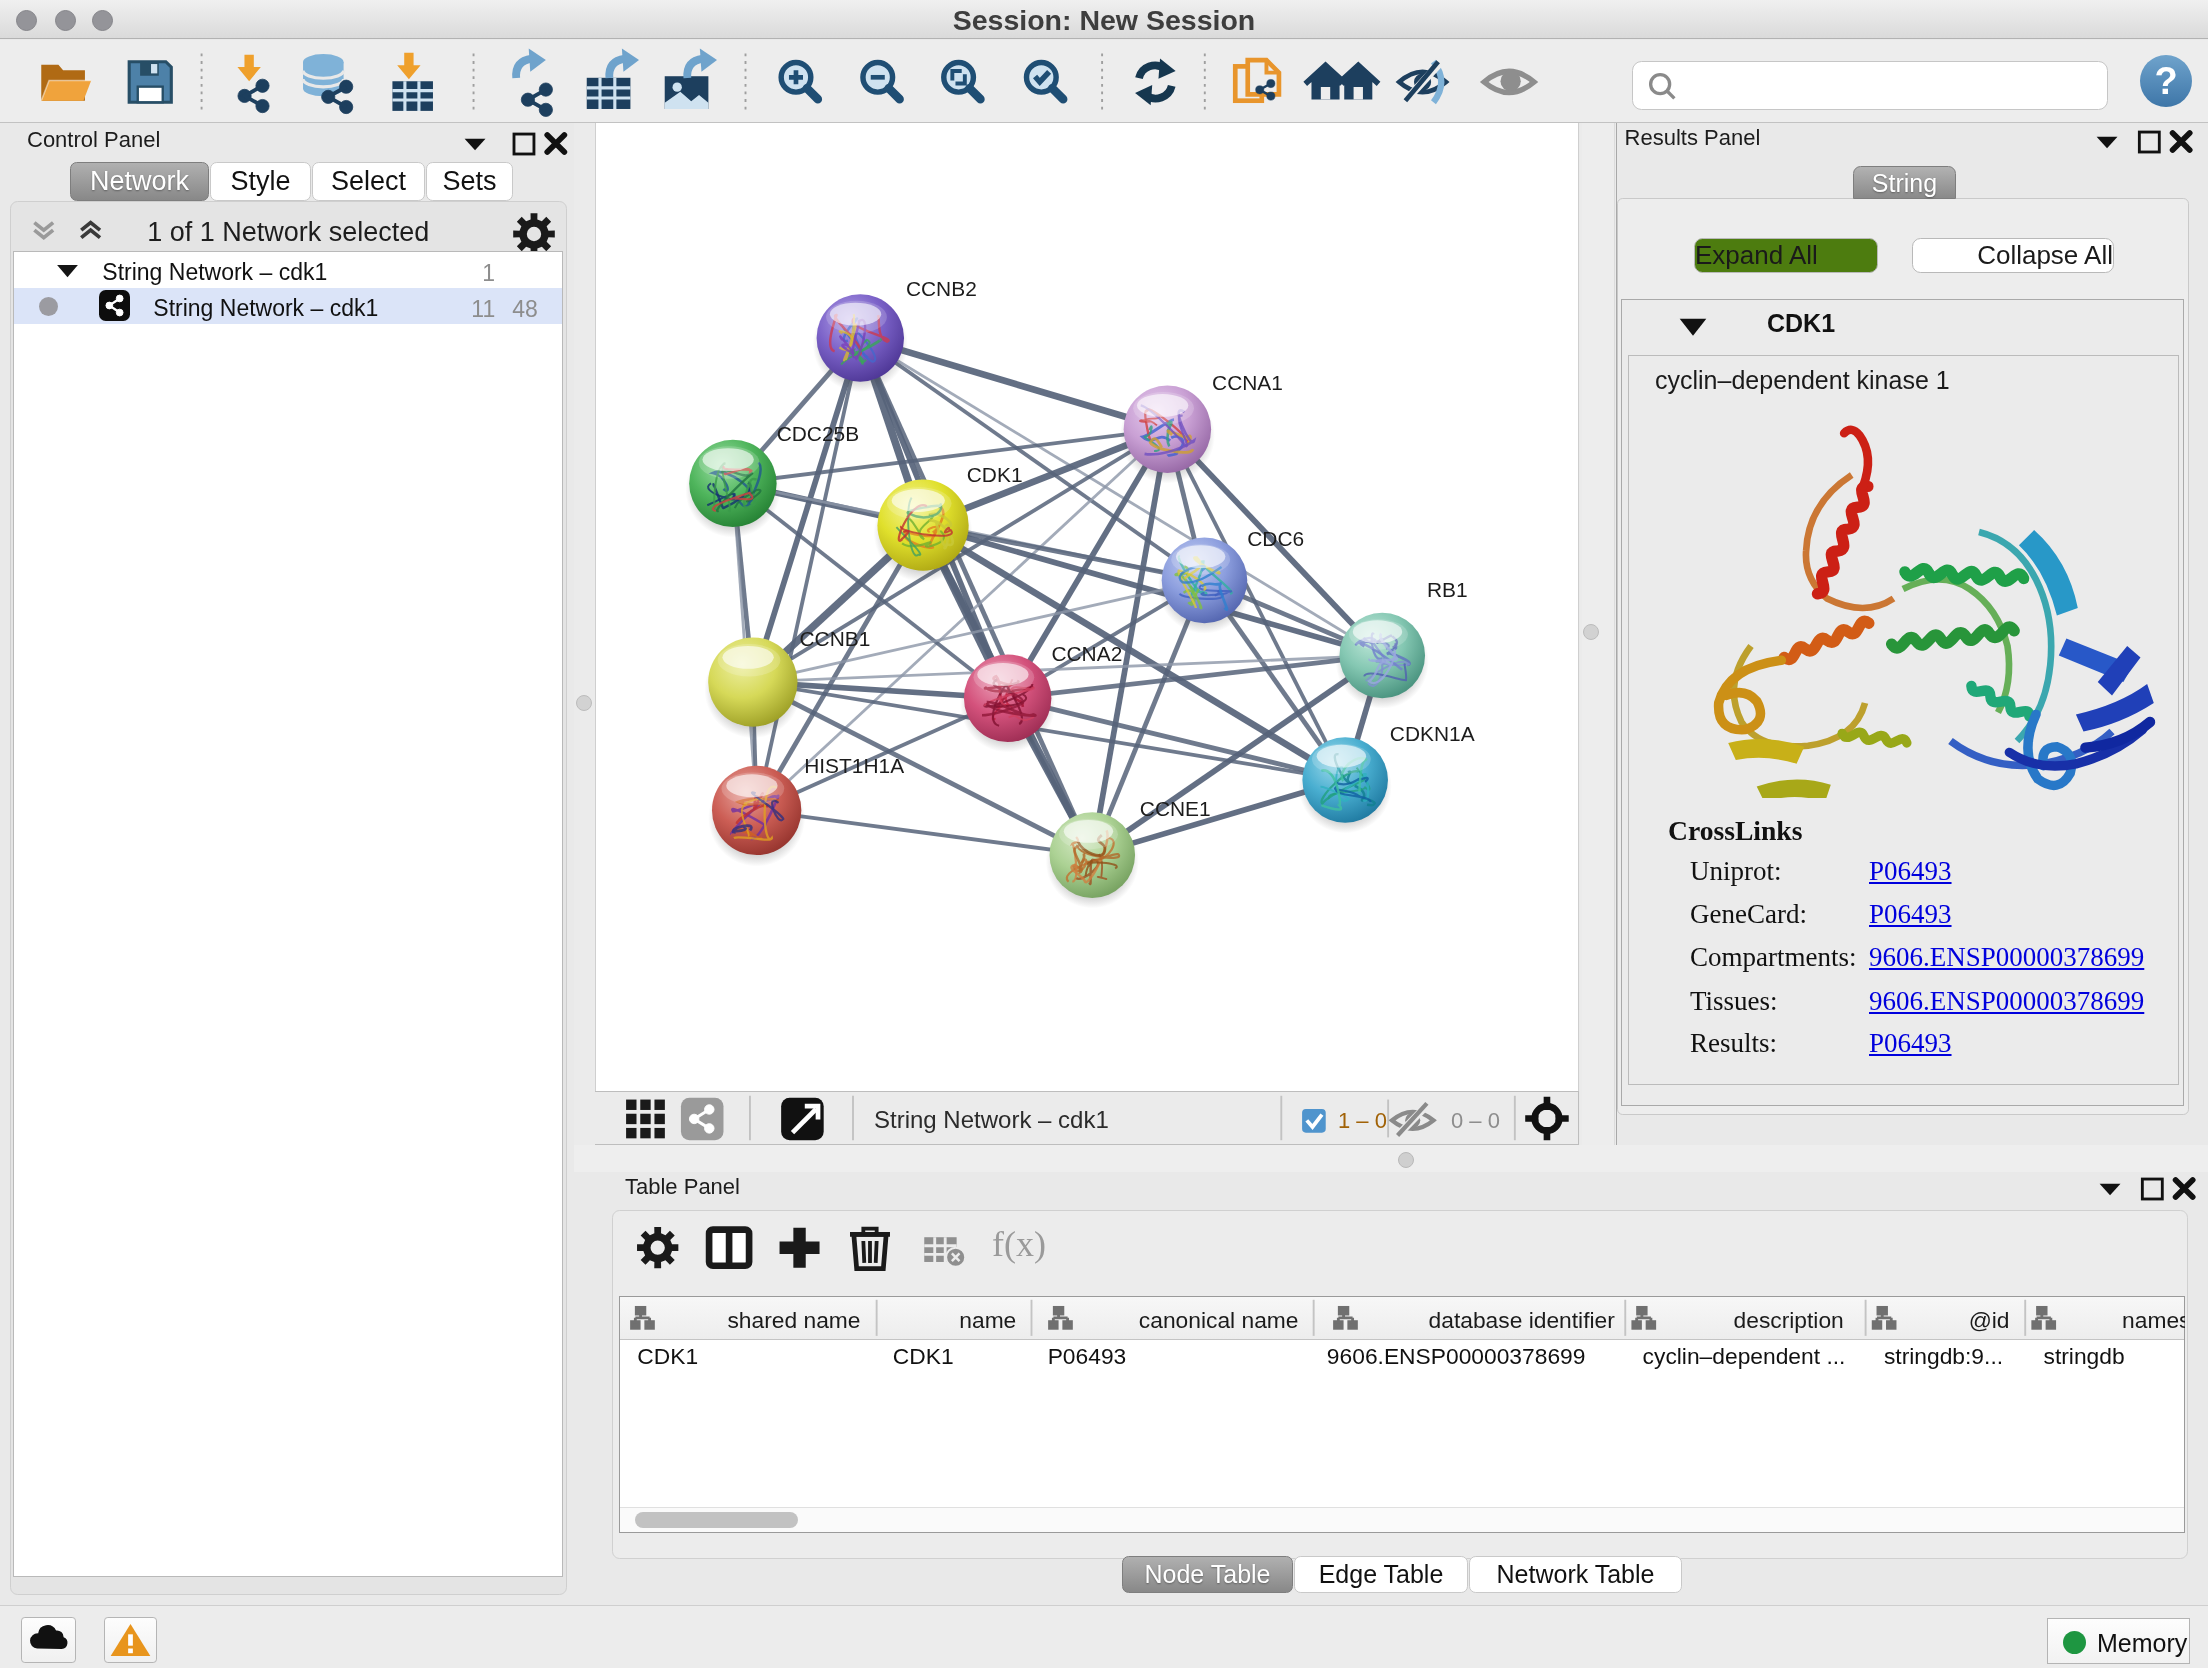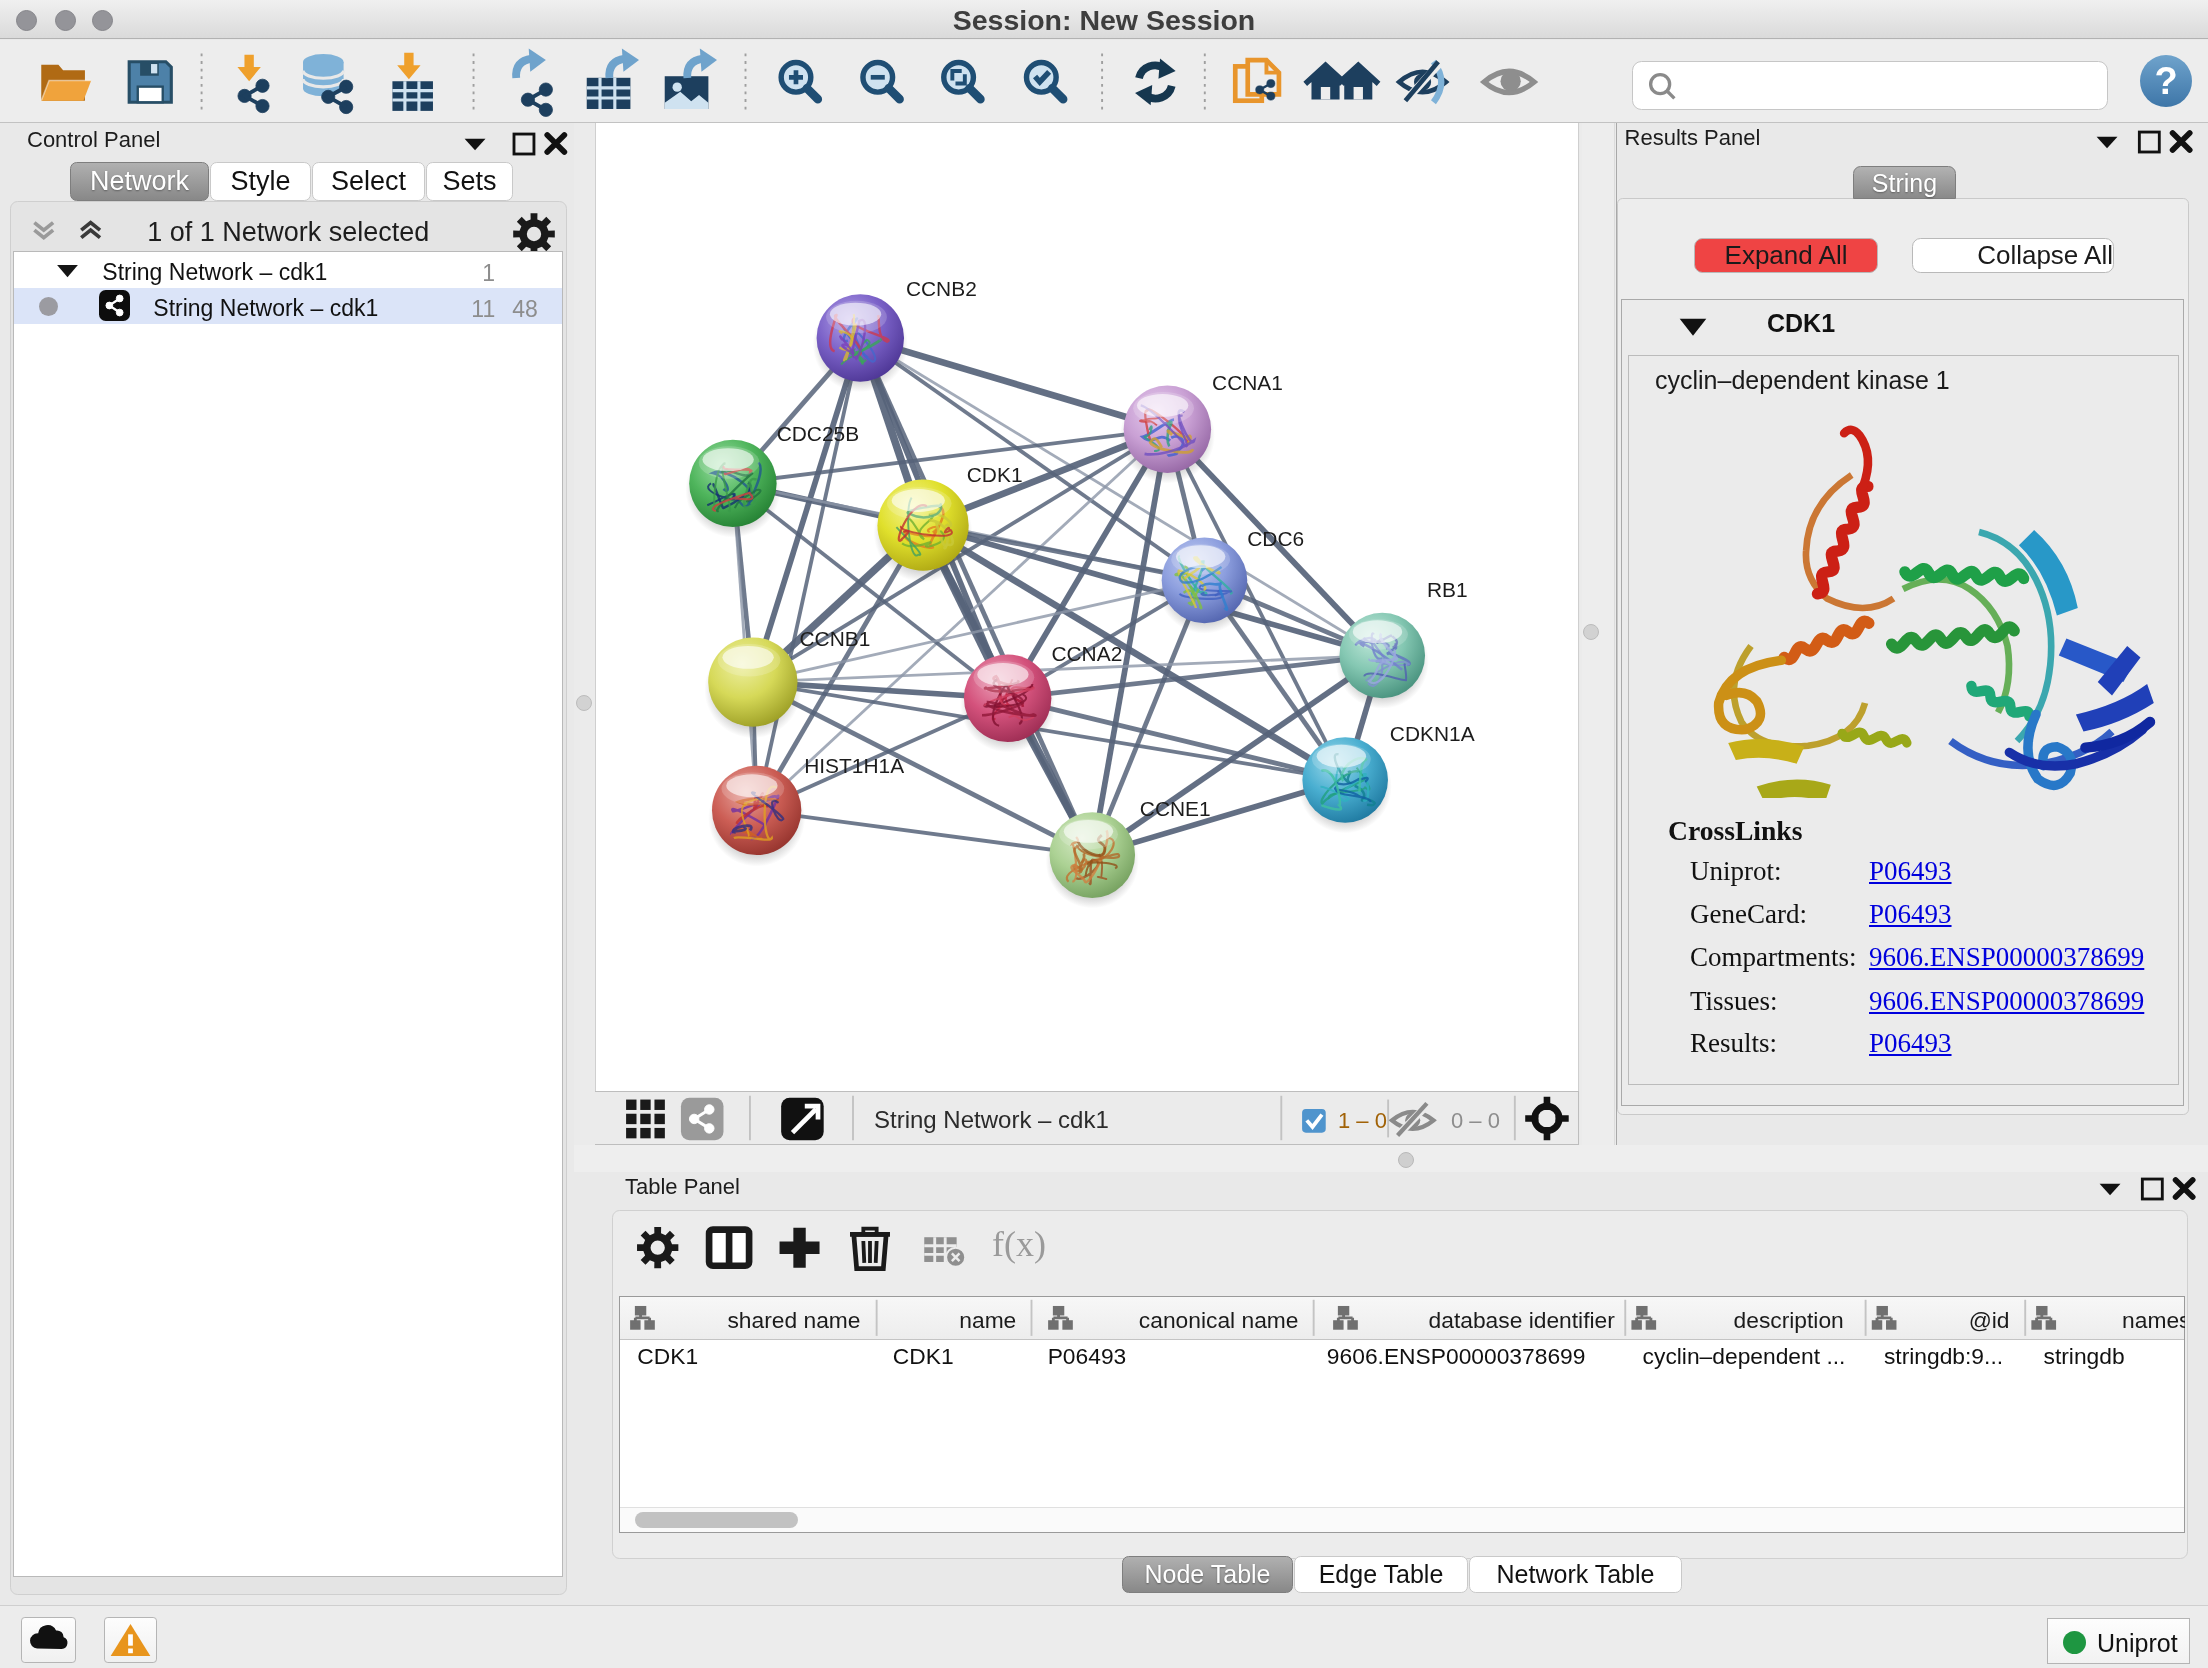--- a/index.html
+++ b/index.html
@@ -631,21 +631,21 @@
 <svg class="abs" style="left:472px;top:5.7px" width="114" height="27" viewBox="0 0 120 28">
  <path d="M8 8 L30 8 L19 20 Z" fill="#111"></path>
  <rect x="53" y="3" width="21" height="21" fill="none" stroke="#111" stroke-width="3"></rect>
  <path d="M88 4 L106 22 M106 4 L88 22" stroke="#111" stroke-width="6" stroke-linecap="round"></path>
 </svg>
 
 <div class="abs" style="left:0px;top:75px;width:572px;height:917px;background:#ededed;border:1px solid #c9c9c9;border-radius:5.7px"></div>
 
 <div class="abs" style="left:236px;top:43px;width:103px;height:33px;background:linear-gradient(#b2b2b2,#8a8a8a);border:1px solid #7e7e7e;border-radius:7.6px 7.6px 0 0;color:#fff;font-size:25px;text-align:center;line-height:33px;text-shadow:0 1px 1.9px rgba(0,0,0,.35)">String</div>
 
-<div class="abs" style="left:77px;top:115px;width:184px;height:35px;background:#ef4444;border:1.9px solid #b9b9b9;border-radius:8.6px;font-size:26px;font-weight:400;color:#1a1a1a;text-align:center;line-height:32px">Expand All</div>
+<div class="abs" style="left:77px;top:115px;width:184px;height:35px;background:#4d7c0f;border:1.9px solid #b9b9b9;border-radius:8.6px;font-size:26px;font-weight:400;color:#1a1a1a;line-height:32px">Expand All</div>
 <div class="abs" style="left:295px;top:115px;width:202px;height:35px;background:#fff;border:1.9px solid #b9b9b9;border-radius:8.6px;font-size:26px;font-weight:400;color:#1a1a1a;text-align:right;line-height:32px">Collapse All</div>
 
 <div class="abs" style="left:3.8px;top:176px;width:563px;height:807px;background:#ebebeb;border:1px solid #a9a9a9"></div>
 <svg class="abs" style="left:57px;top:190px" width="38" height="28.5" viewBox="0 0 40 30">
       <path d="M6 6 L34 6 L20 24 Z" fill="#111"></path>
     </svg>
 <div class="abs" style="left:150px;top:186px;font-size:25px;font-weight:700;color:#111">CDK1</div>
 
 <div class="abs" style="left:11.4px;top:232px;width:551px;height:730px;background:#ebebeb;border:1px solid #bbbbbb"></div>
 <div class="abs" style="left:38px;top:243px;font-size:25px;color:#1a1a1a">cyclin–dependent kinase 1</div>
@@ -793,17 +793,17 @@
 </div>
 <div class="abs" style="left:104px;top:10.5px;width:53px;height:46px;background:linear-gradient(#fdfdfd,#f0f0f0);border:1px solid #b5b5b5;border-radius:3.8px">
  <svg width="51" height="44" viewBox="0 0 54 46">
         <path d="M27 6 L48 40 L6 40 Z" fill="#e8951d"></path>
         <rect x="24.5" y="17" width="5" height="12" fill="#fff"></rect>
         <rect x="24.5" y="32" width="5" height="5" fill="#fff"></rect>
       </svg>
 </div>
 <div class="abs" style="left:2047px;top:12.4px;width:143px;height:46px;background:linear-gradient(#fdfdfd,#f2f2f2);border:1px solid #b4b4b4">
  <div class="abs" style="left:15px;top:11.4px;width:23px;height:23px;border-radius:50%;background:#1e9641"></div>
- <div class="abs" style="left:49px;top:9.5px;font-size:25px;color:#111">Uniprot</div>
+ <div class="abs" style="left:49px;top:9.5px;font-size:25px;color:#111">Memory</div>
 </div>
 
 </div>
 
 
 </body></html>

